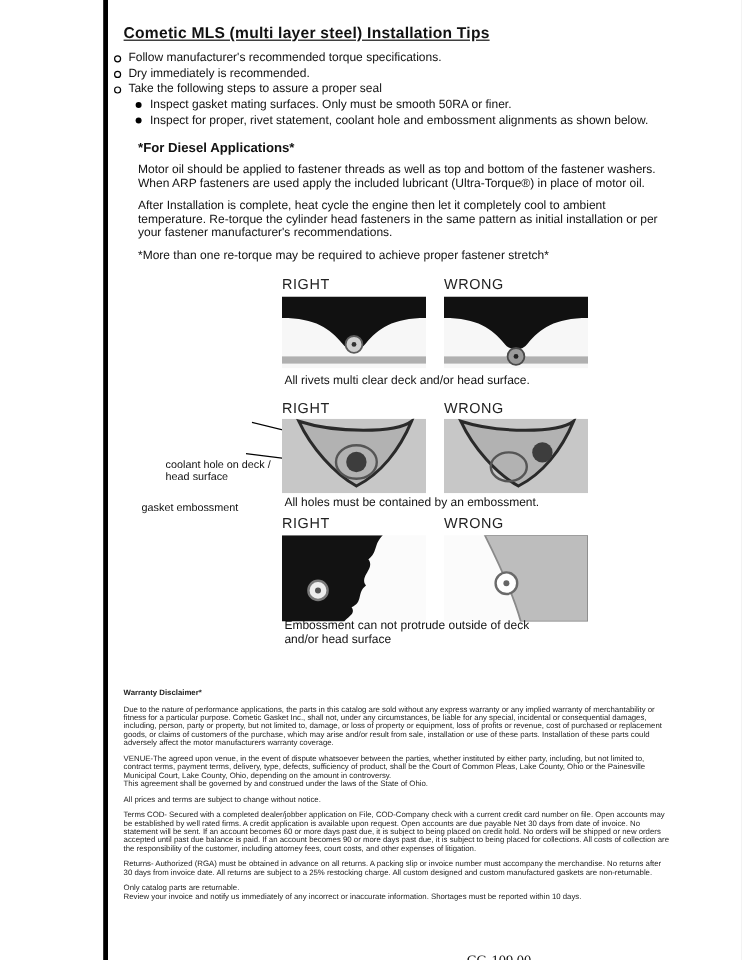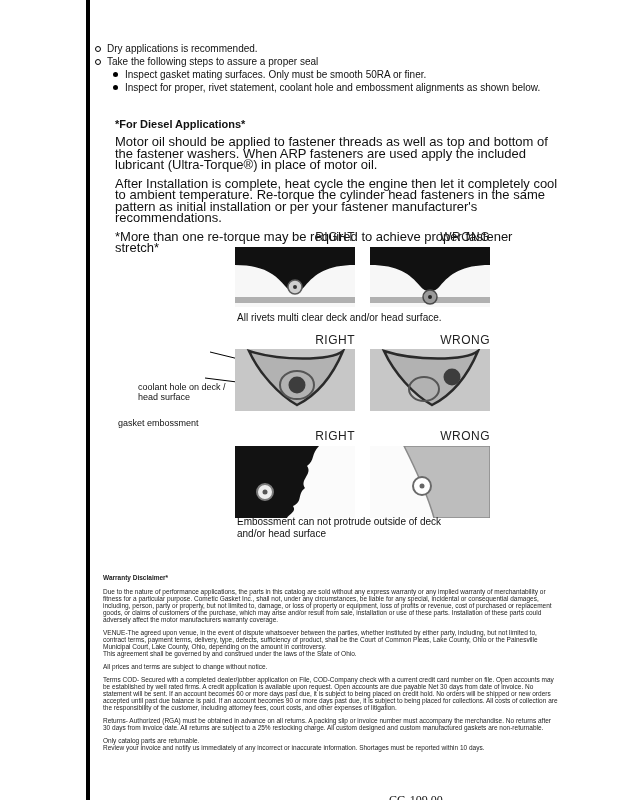--- a/index.html
+++ b/index.html
@@ -17,50 +17,57 @@
 
   .tips{position:absolute;left:95px;top:42px;width:462px;}
   .b-row{display:flex;align-items:flex-start;font-size:10px;line-height:13px;}
   .b-row.sub{margin-left:18px;}
   .b-marker{flex:0 0 12px;height:13px;display:flex;align-items:center;}
   .b-marker.open i{display:block;width:4px;height:4px;border:1px solid #000;border-radius:50%;}
   .b-marker.filled i{display:block;width:5px;height:5px;background:#000;border-radius:50%;}
 
   .diesel{position:absolute;left:115px;top:118px;width:443px;}
   .diesel h2{margin:0 0 6px 0;font-size:11px;font-weight:bold;}
-  .diesel p{margin:0 0 7px 0;font-size:13px;line-height:11.5px;}
+  .diesel p{margin:0 0 7px 0;font-size:10px;line-height:11.5px;}
   .diesel p.note{margin-top:2px;}
 
-  .dlabel{position:absolute;width:120px;text-align:right;font-size:12px;letter-spacing:.5px;color:#222;}
+  .dlabel{position:absolute;width:120px;text-align:left;font-size:12px;letter-spacing:.5px;color:#222;}
   .panel{position:absolute;width:120px;}
   .panel svg{display:block;width:120px;}
   .caption{position:absolute;left:237px;font-size:10px;line-height:12px;color:#111;}
 
   .callout{position:absolute;font-size:9px;line-height:10px;color:#111;margin-top:44px;}
   .callout-lines{position:absolute;left:200px;top:342px;}
 
   .disclaimer{position:absolute;left:103px;top:574px;width:455px;font-size:6.5px;line-height:7px;color:#222;}
   .disclaimer .dhead{font-weight:bold;margin:0 0 7px 0;}
   .disclaimer p{margin:0 0 6px 0;white-space:pre-line;}
 
   .footer-code{position:absolute;left:389px;top:793px;font-size:12px;font-family:"Liberation Serif", serif;color:#111;}
 </style>
 </head>
 <body>
 
 <div class="page">
   <div class="left-rule"></div>
 
+  <h1 class="title">Cometic MLS (multi layer steel) Installation Tips</h1>
 
   <div class="tips">
     <div class="b-row">
       <span class="b-marker open">
           <i></i>
         </span>
-      <span>Dry applications is recommended.</span>
+      <span>Follow manufacturer's recommended torque specifications.</span>
+    </div>
+    <div class="b-row">
+      <span class="b-marker open">
+          <i></i>
+        </span>
+      <span>Dry immediately is recommended.</span>
     </div>
     <div class="b-row">
       <span class="b-marker open">
           <i></i>
         </span>
       <span>Take the following steps to assure a proper seal</span>
     </div>
     <div class="b-row sub">
       <span class="b-marker filled">
           <i></i>
@@ -124,20 +131,21 @@
     </svg>
   </div>
   <div class="panel" style="left:370px;top:349px;">
     <svg viewBox="0 0 120 62" width="120" height="62">
       <rect width="120" height="62" fill="#c7c7c7"></rect>
       <path d="M14,2 C45,12 95,12 108,2 C98,26 82,46 62,56 C44,46 24,24 14,2 Z" fill="#b2b2b2" stroke="#2a2a2a" stroke-width="2.5"></path>
       <ellipse cx="54" cy="40" rx="15" ry="12" fill="none" stroke="#555" stroke-width="2"></ellipse>
       <circle cx="82" cy="28" r="8.5" fill="#3d3d3d"></circle>
     </svg>
   </div>
+  <div class="caption" style="top:414px;">All holes must be contained by an embossment.</div>
 
   <div class="dlabel" style="left:235px;top:429px;">RIGHT</div>
   <div class="dlabel" style="left:370px;top:429px;">WRONG</div>
 
   <div class="panel" style="left:235px;top:446px;">
     <svg viewBox="0 0 120 72" width="120" height="72">
       <rect width="120" height="72" fill="#fbfbfb"></rect>
       <path d="M0,0 H84 C76,8 80,14 72,20 C78,28 64,34 70,42 C62,48 68,56 58,60 C62,66 54,68 52,72 L0,72 Z" fill="#121212"></path>
       <circle cx="30" cy="46" r="8" fill="#ededed" stroke="#7a7a7a" stroke-width="2"></circle>
       <circle cx="30" cy="46" r="2.5" fill="#555"></circle>

